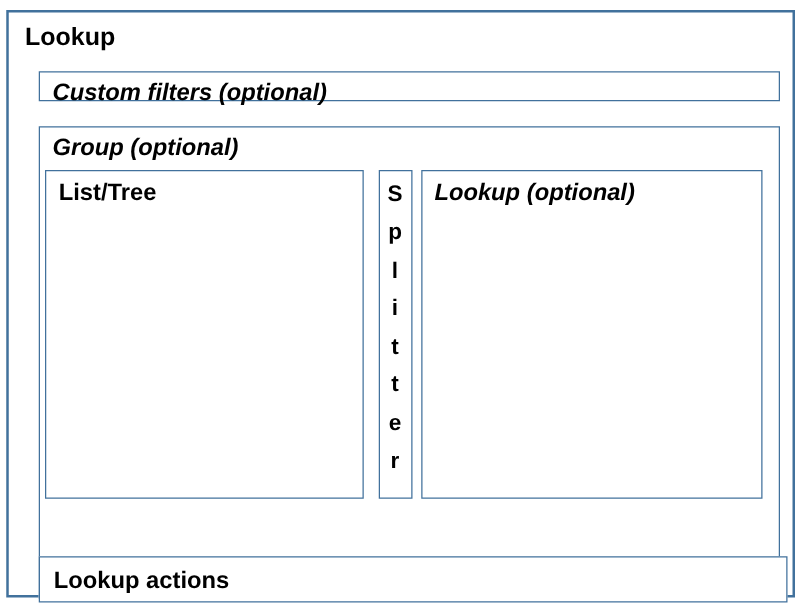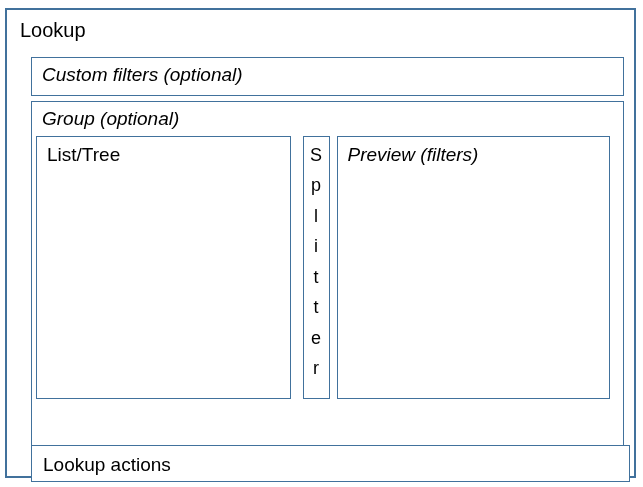--- a/index.html
+++ b/index.html
@@ -11,39 +11,40 @@
     height: 487px;
     background: var(--bg);
     font-family: "Liberation Sans", sans-serif;
     color: var(--text);
     overflow: hidden;
   }
   .box {
     position: absolute;
     background: var(--bg);
     border: 1.5px solid var(--border);
+    font-weight: bold;
   }
   .outer {
     left: 5px; top: 8px; width: 631px; height: 470px;
     border-width: 2px;
   }
   .title {
     position: absolute;
     left: 13px; top: 8px;
     font-size: 20px;
     line-height: 24px;
     white-space: nowrap;
   }
   .label {
     font-size: 19px;
     line-height: 23px;
     white-space: nowrap;
   }
   .italic { font-style: italic; }
-  .filters-box { left: 24px; top: 47px; width: 593px; height: 39px; }
+  .filters-box { left: 24px; top: 47px; width: 593px; height: 24px; }
   .filters-box .label { padding: 5px 0 0 10px; }
   .group-box { left: 24px; top: 91px; width: 593px; height: 378px; }
   .group-label { position: absolute; left: 10px; top: 5px; }
   .list-box   { left: 4px;  top: 33.5px; width: 255px; height: 263px; }
   .list-box .label { padding: 6px 0 0 10px; }
   .splitter-box {
     left: 270.5px; top: 33.5px; width: 27px; height: 263px;
     display: flex; flex-direction: column; align-items: center;
     padding-top: 3px;
   }
@@ -80,21 +81,21 @@
         <span>p</span>
         <span>l</span>
         <span>i</span>
         <span>t</span>
         <span>t</span>
         <span>e</span>
         <span>r</span>
       </div>
 
       <div class="box preview-box">
-        <div class="label italic">Preview (filters)</div>
+        <div class="label italic">Lookup (optional)</div>
       </div>
     </div>
 
     <div class="box actions-box">
       <div class="label">Lookup actions</div>
     </div>
   </div>
 </div>
 
 </body></html>

